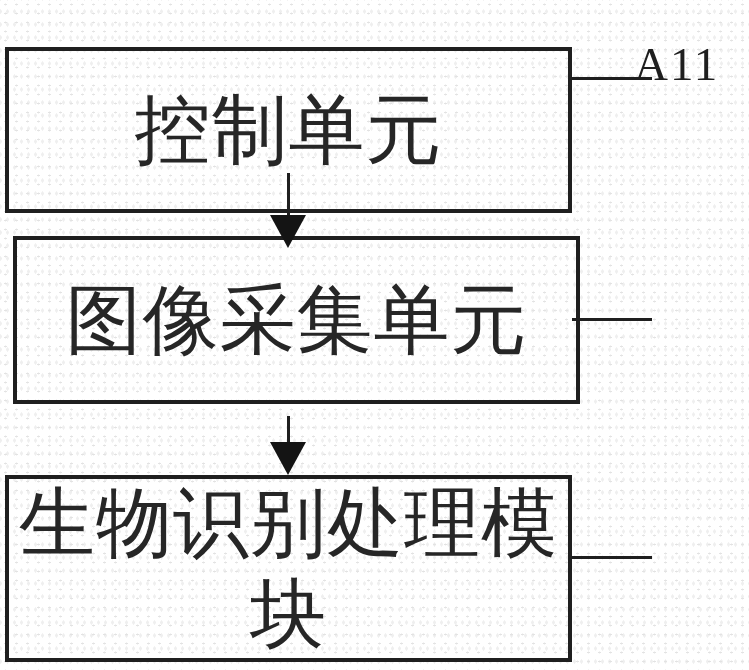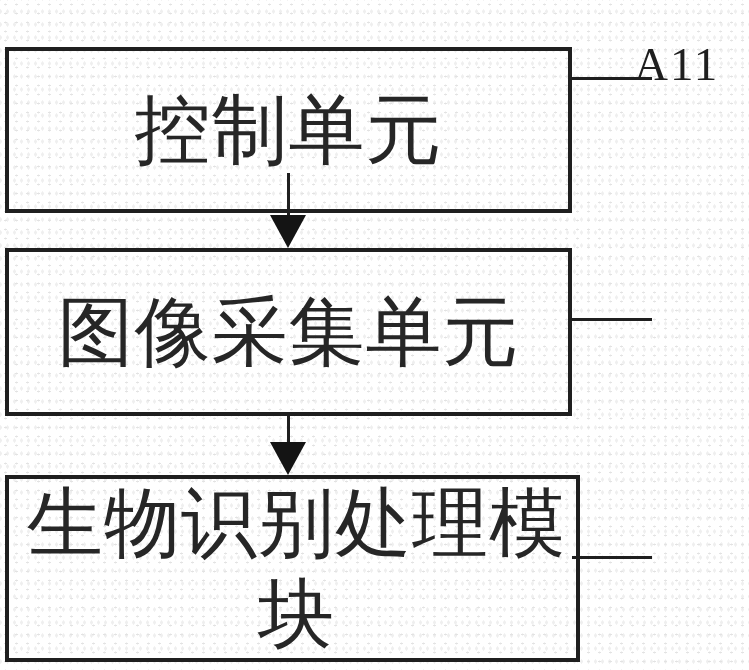--- a/index.html
+++ b/index.html
@@ -39,22 +39,22 @@
   .node-label {
     font-family: "Liberation Serif", "DejaVu Serif", serif;
     font-size: 76px;
     line-height: 91px;
     color: #262626;
     letter-spacing: 1px;
     word-break: break-all;
     width: 100%;
   }
   #box-1 { top: 7px;   height: 158px; margin-top: 40px; }
-  #box-2 { top: 248px; height: 160px; }
-  #box-3 { top: 475px; height: 179px; padding-left: 8px; }
+  #box-2 { top: 236px; height: 160px; margin-left: 8px; }
+  #box-3 { top: 475px; height: 179px; }
 
   .arrow-shaft {
     position: absolute;
     left: 287px;
     width: 3px;
     background: #1f1f1f;
   }
   #arrow-1-shaft { top: 173px; height: 46px; }
   #arrow-2-shaft { top: 416px; height: 31px; }
 

